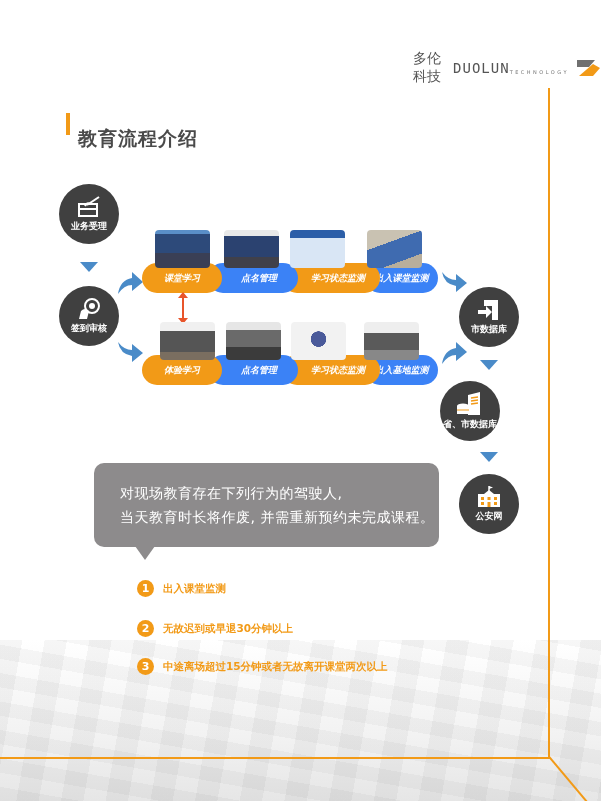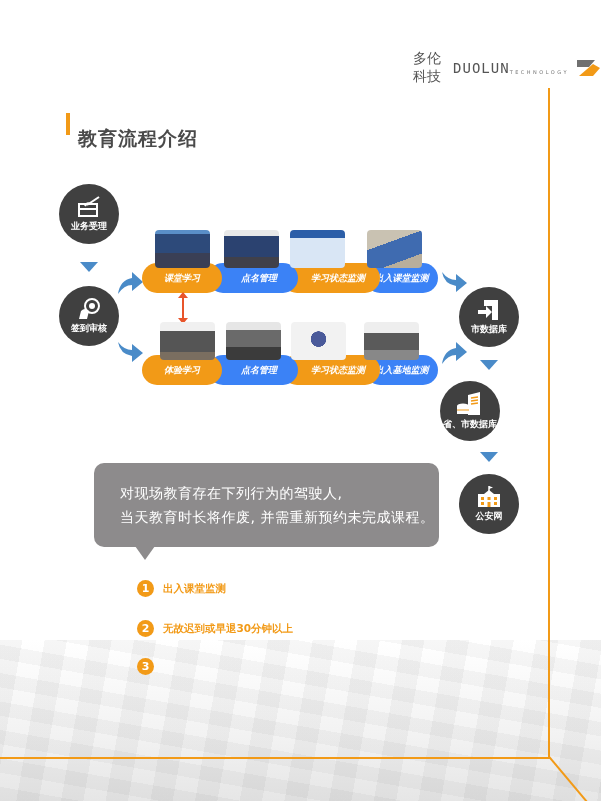--- a/index.html
+++ b/index.html
@@ -214,13 +214,14 @@
 <div class="rule" style="top:580px;">
   <span class="num">1</span>
   <span class="txt">出入课堂监测</span>
 </div>
 <div class="rule" style="top:620px;">
   <span class="num">2</span>
   <span class="txt">无故迟到或早退30分钟以上</span>
 </div>
 <div class="rule" style="top:658px;">
   <span class="num">3</span>
+  <span class="txt">中途离场超过15分钟或者无故离开课堂两次以上</span>
 </div>
 
 </body></html>

